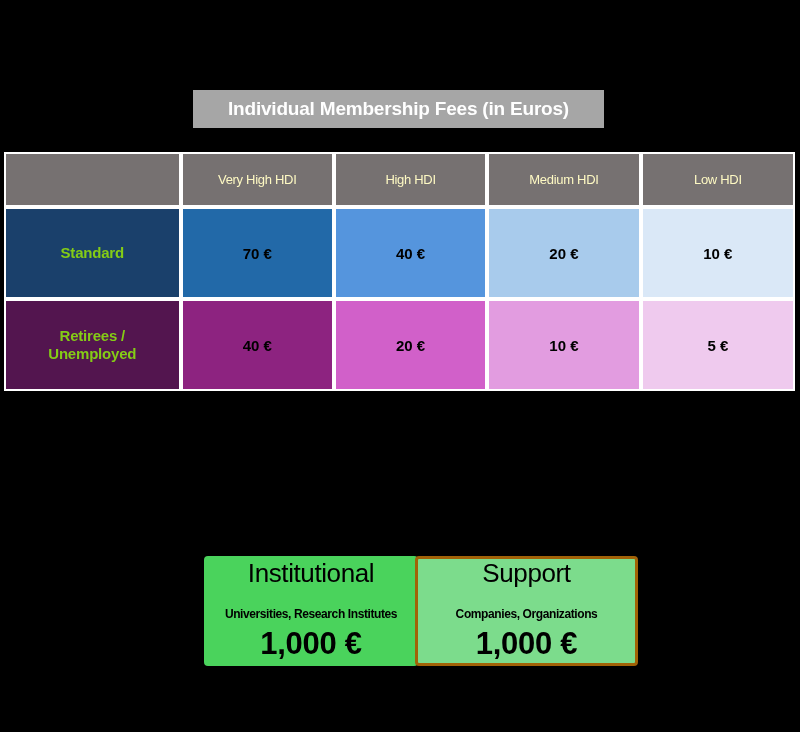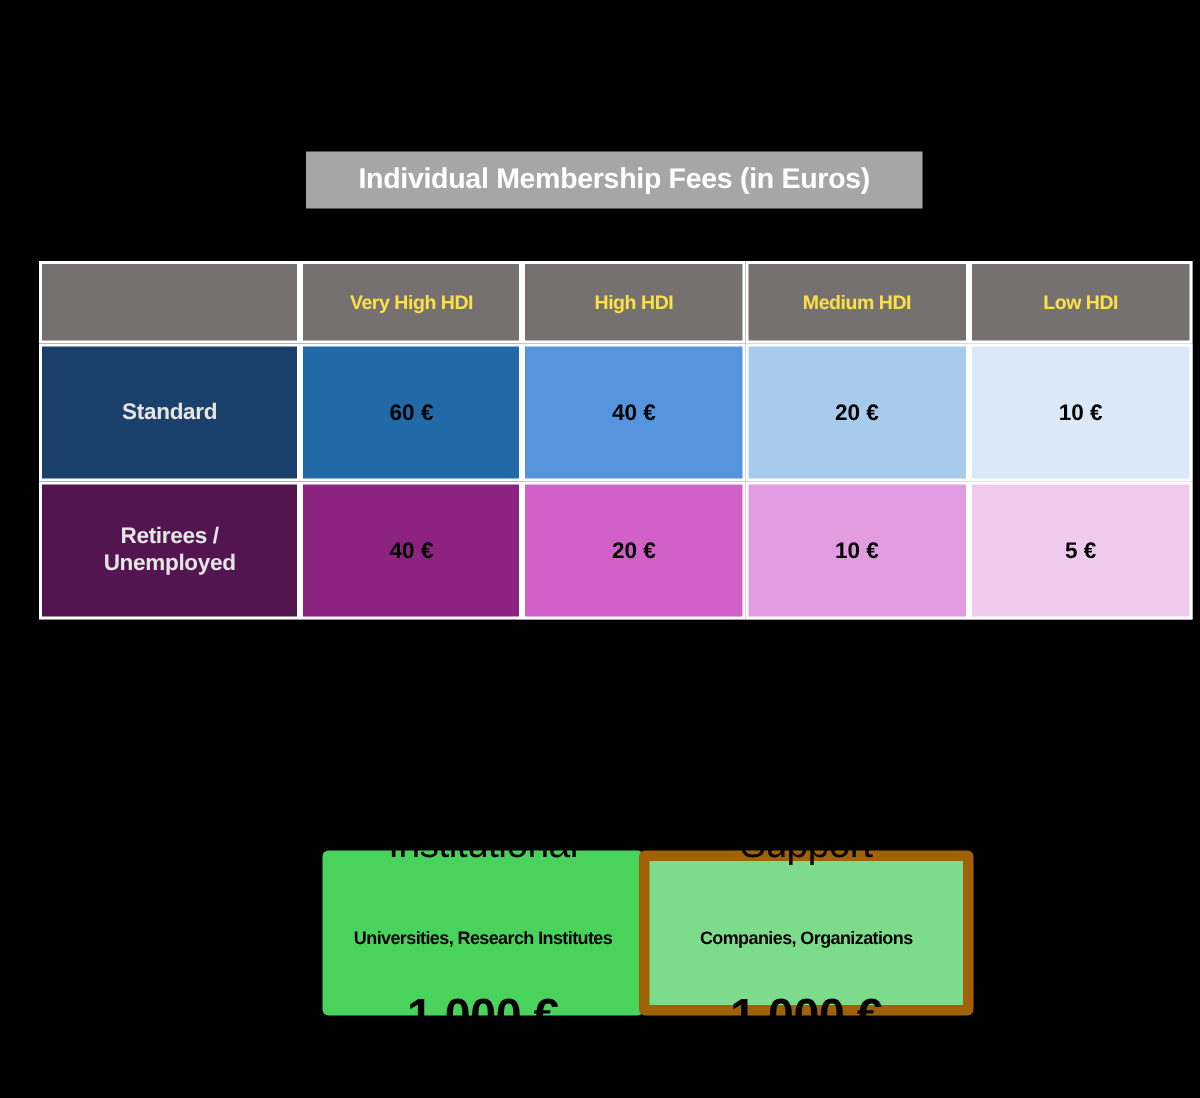--- a/index.html
+++ b/index.html
@@ -1,16 +1,16 @@
 <!DOCTYPE html>
 <html><head>
 <meta charset="utf-8">
 <title>Individual Membership Fees</title>
 <style>
-  * { box-sizing: border-box; margin: 0; padding: 13px; }
+  * { box-sizing: border-box; margin: 0; padding: 2px; }
 
   html, body {
     width: 800px;
     height: 732px;
     background: #000000;
     overflow: hidden;
   }
 
   body {
     font-family: "Liberation Sans", sans-serif;
@@ -56,43 +56,43 @@
 
   
   .hdr-corner {
     width: 177px;
     background: #767171;
   }
   .hdr-cell {
     width: 154px;
     height: 55px;
     background: #767171;
-    color: #fde047;
+    color: #fef9c3;
     font-size: 13px;
-    font-weight: bold;
+    font-weight: normal;
     letter-spacing: -0.3px;
   }
   .hdr-cell.wide { width: 155px; }
 
   .sub-corner {
     background: #767171;
     height: 52px;
   }
   .sub-cell {
     background: #767171;
     color: #ffffff;
     font-size: 15px;
     font-weight: bold;
     height: 52px;
     letter-spacing: -0.3px;
   }
 
   
   .row-label {
-    color: #e5e5e5;
+    color: #84cc16;
     font-size: 15px;
     font-weight: bold;
     line-height: 1.22;
     height: 92px;
     letter-spacing: -0.2px;
   }
 
   
   .val-cell {
     color: #000000;
@@ -126,21 +126,21 @@
     left: 0px;
     width: 214px;
     background: #4ad35c;
     z-index: 1;
   }
 
   .tier-box.support {
     left: 211px;
     width: 223px;
     background: #7cdc8c;
-    border: 7px solid #a16207;
+    border: 3px solid #a16207;
     z-index: 2;
   }
 
   .tier-title {
     font-size: 26px;
     font-weight: normal;
     color: #000000;
     line-height: 1.05;
     letter-spacing: -0.4px;
   }
@@ -174,21 +174,21 @@
       <td class="hdr-corner" style="background-color: rgb(118, 113, 113);"></td>
       <td class="hdr-cell" style="background-color: rgb(118, 113, 113);">Very High HDI</td>
       <td class="hdr-cell" style="background-color: rgb(118, 113, 113);">High HDI</td>
       <td class="hdr-cell" style="background-color: rgb(118, 113, 113);">Medium HDI</td>
       <td class="hdr-cell wide" style="background-color: rgb(118, 113, 113);">Low HDI</td>
     </tr>
 
 
     <tr>
       <td class="row-label" style="background-color: rgb(26, 64, 107);">Standard</td>
-      <td class="val-cell" style="background-color: rgb(34, 105, 168);">60 €</td>
+      <td class="val-cell" style="background-color: rgb(34, 105, 168);">70 €</td>
       <td class="val-cell" style="background-color: rgb(85, 149, 221);">40 €</td>
       <td class="val-cell" style="background-color: rgb(168, 203, 236);">20 €</td>
       <td class="val-cell" style="background-color: rgb(218, 232, 247);">10 €</td>
     </tr>
 
 
     <tr>
       <td class="row-label" style="background-color: rgb(83, 21, 79);">
         <span>Retirees /</span><br>
         <span>Unemployed</span>

